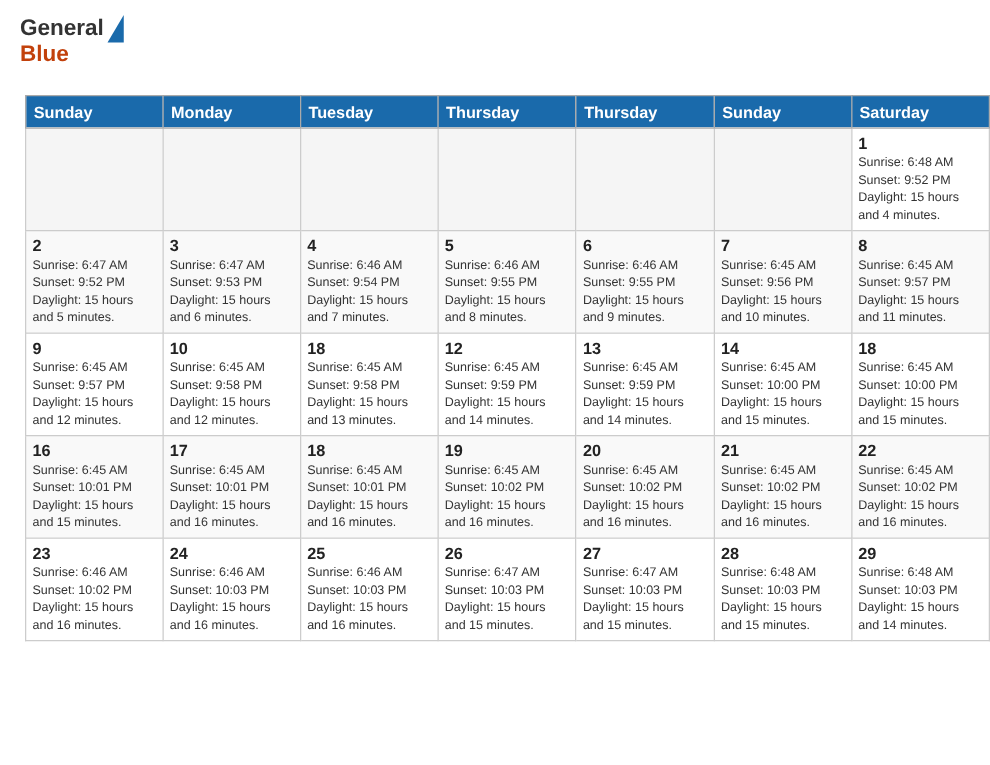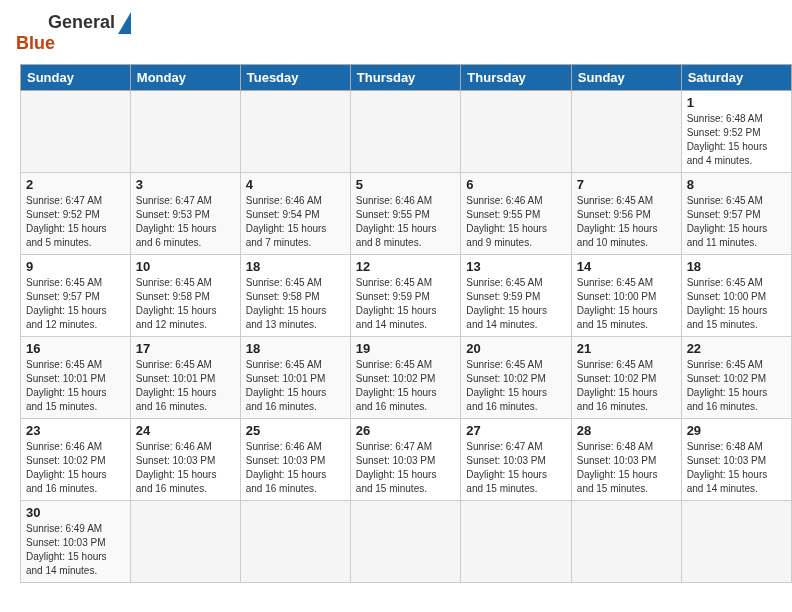--- a/index.html
+++ b/index.html
@@ -2,37 +2,37 @@
 <html><head>
   <meta charset="utf-8">
   <style>
     * { box-sizing: border-box; margin: 0; padding: 0; }
     body { font-family: Arial, sans-serif; background: #fff; width: 792px; min-height: 612px; }
     .header-area { display: flex; align-items: flex-start; justify-content: space-between; padding: 12px 16px 6px 16px; }
     .logo { display: flex; align-items: center; gap: 4px; }
     .title-block { text-align: right; }
     .month-title { font-size: 36px; font-weight: bold; color: #333; }
     .location-title { font-size: 16px; color: #555; }
-    .calendar { width: 100%; border-collapse: collapse; margin: 4px 10px; }
+    .calendar { width: 100%; border-collapse: collapse; margin: 16px 10px; }
     .calendar-wrapper { padding: 0 10px 10px 10px; }
     .calendar th { background: #1a6aab; color: #fff; text-align: left; padding: 5px 6px; font-size: 13px; font-weight: bold; border: 1px solid #aaa; }
     .calendar td { border: 1px solid #ccc; vertical-align: top; padding: 4px 5px; font-size: 10.5px; color: #333; background: #fff; width: 113px; min-height: 80px; }
     .calendar td.empty { background: #f5f5f5; }
     .day-number { font-size: 13px; font-weight: bold; color: #222; display: block; margin-bottom: 2px; }
     .day-info { font-size: 10px; color: #333; line-height: 1.4; }
     .calendar tr:nth-child(even) td:not(.empty) { background: #f9f9f9; }
   </style>
 </head>
 <body>
 
 <div>
   <div class="header-area">
     <div class="logo">
       <div>
-        <div style="display:flex;align-items:center;margin-left:32px;">
+        <div style="display:flex;align-items:center;">
           <div style="font-size:18px;font-weight:bold;color:#333;line-height:1.1;">
             <span>General</span>
           </div>
           <div style="margin-left:3px;width:0;height:0;border-left:13px solid transparent;border-bottom:22px solid #1a6aab;"></div>
         </div>
         <div style="font-size:18px;font-weight:bold;color:#c2410c;line-height:1.1;">Blue</div>
       </div>
     </div>
     <div class="title-block">
       <div class="month-title"></div>
@@ -179,28 +179,16 @@
             </td>
             <td>
               <span class="day-number">28</span>
               <div class="day-info">Sunrise: 6:48 AM<br>Sunset: 10:03 PM<br>Daylight: 15 hours and 15 minutes.</div>
             </td>
             <td>
               <span class="day-number">29</span>
               <div class="day-info">Sunrise: 6:48 AM<br>Sunset: 10:03 PM<br>Daylight: 15 hours and 14 minutes.</div>
             </td>
           </tr>
-          <tr>
-            <td>
-              <span class="day-number">30</span>
-              <div class="day-info">Sunrise: 6:49 AM<br>Sunset: 10:03 PM<br>Daylight: 15 hours and 14 minutes.</div>
-            </td>
-            <td class="empty"></td>
-            <td class="empty"></td>
-            <td class="empty"></td>
-            <td class="empty"></td>
-            <td class="empty"></td>
-            <td class="empty"></td>
-          </tr>
         </tbody>
     </table>
   </div>
 </div>
 
 </body></html>

